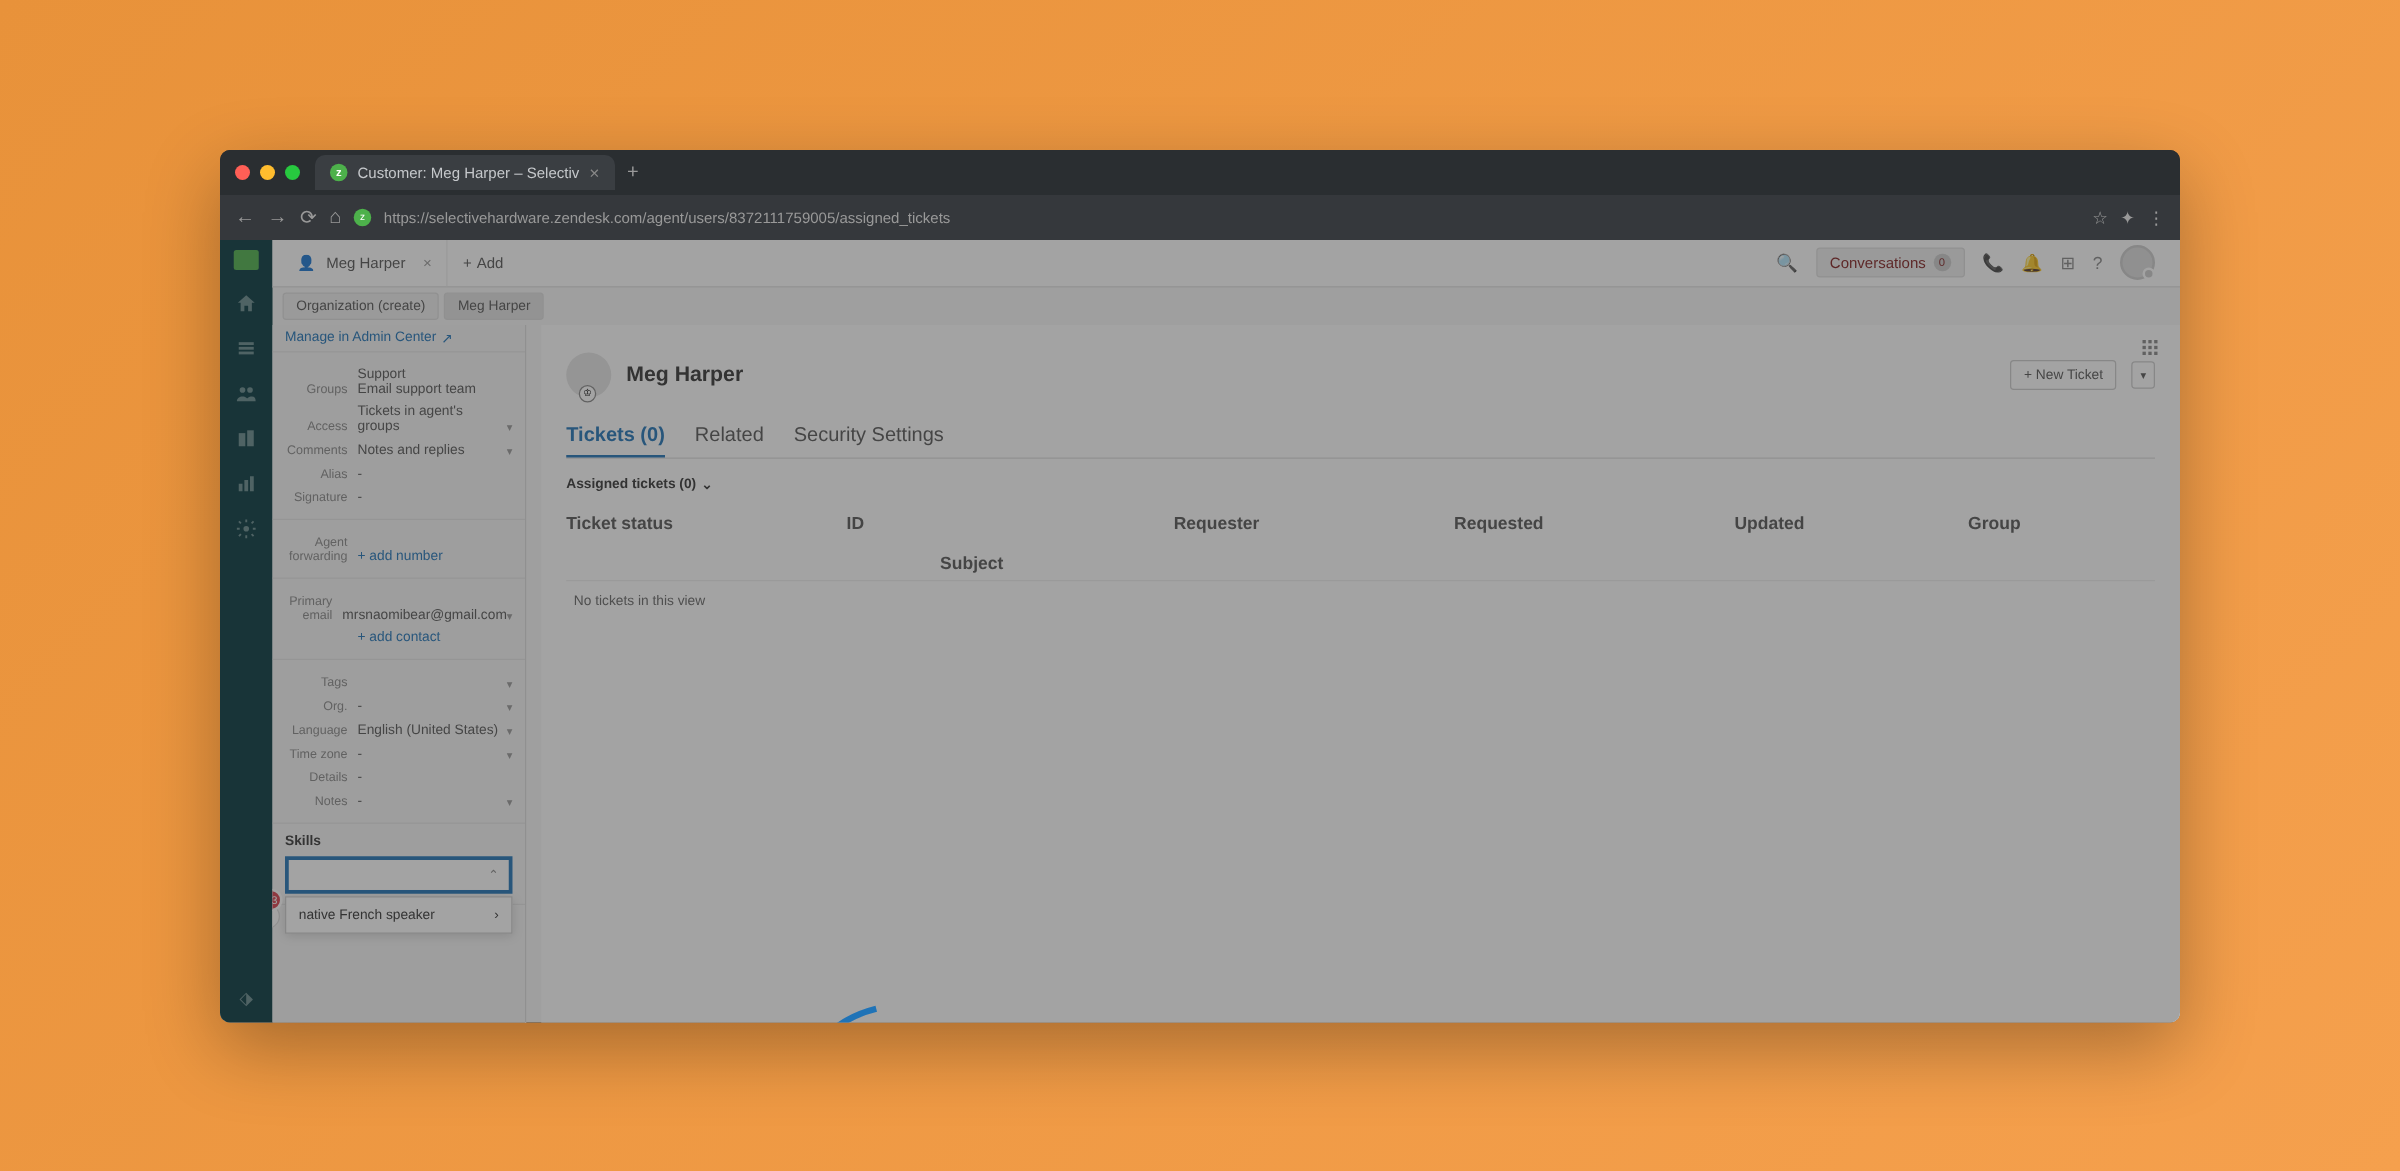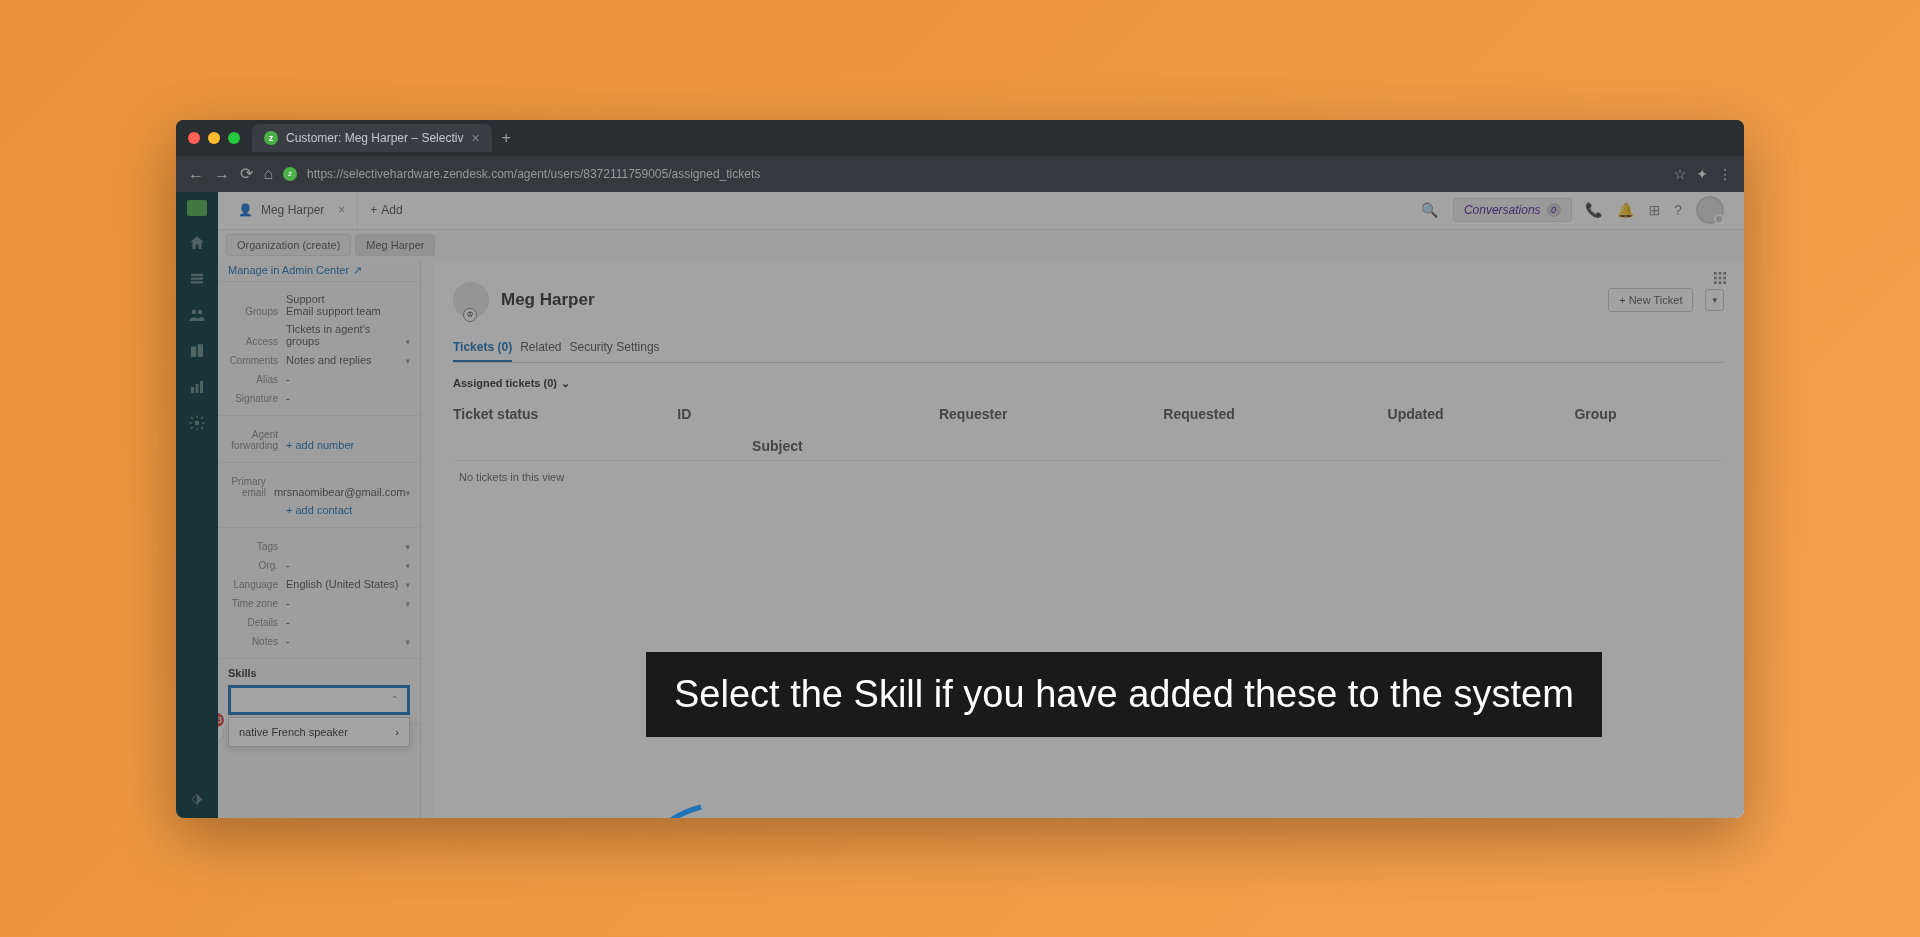--- a/index.html
+++ b/index.html
@@ -27,21 +27,21 @@
 .rail-icon { width: 18px; height: 18px; color: #678a8d; cursor: pointer; }
 .rail-bottom { margin-top: auto; margin-bottom: 12px; }
 .zendesk-mark { color: #678a8d; font-size: 14px; }
 .workspace-tabs { position: absolute; top: 0; left: 42px; right: 0; height: 38px; background: #fff; border-bottom: 1px solid #ddd; display: flex; align-items: center; padding: 0 8px; z-index: 1; }
 .ws-tab { display: flex; align-items: center; gap: 8px; padding: 0 12px; height: 100%; border-right: 1px solid #eee; font-size: 12px; color: #555; cursor: pointer; }
 .ws-tab .person-icon { color: #999; }
 .ws-tab-close { color: #999; font-size: 12px; margin-left: 6px; }
 .ws-add { display: flex; align-items: center; gap: 4px; padding: 0 12px; font-size: 12px; color: #555; cursor: pointer; }
 .ws-right-icons { margin-left: auto; display: flex; align-items: center; gap: 14px; padding-right: 12px; }
 .ws-icon { color: #888; font-size: 14px; cursor: pointer; }
-.conv-btn { background: #eee; border: 1px solid #ddd; padding: 4px 10px; font-size: 12px; color: #4c1d95; border-radius: 3px; cursor: pointer; display: flex; align-items: center; gap: 6px; font-style: italic; }
+.conv-btn { background: #eee; border: 1px solid #ddd; padding: 4px 10px; font-size: 12px; color: #7f1d1d; border-radius: 3px; cursor: pointer; display: flex; align-items: center; gap: 6px; }
 .conv-badge { background: #ccc; border-radius: 50%; width: 14px; height: 14px; font-size: 9px; display: flex; align-items: center; justify-content: center; }
 .avatar-circle { width: 28px; height: 28px; border-radius: 50%; background: #ddd; border: 2px solid #ccc; position: relative; }
 .avatar-dot { position: absolute; bottom: -2px; right: -2px; width: 10px; height: 10px; background: #ccc; border: 2px solid #fff; border-radius: 50%; }
 .sub-tabs { position: absolute; top: 38px; left: 42px; height: 30px; display: flex; align-items: center; padding: 0 8px; gap: 4px; z-index: 1; }
 .sub-tab { background: #eee; border: 1px solid #ddd; padding: 4px 10px; font-size: 11px; color: #555; border-radius: 3px; cursor: pointer; }
 .sub-tab.active { background: #e2e2e2; }
 .sidebar-panel { position: absolute; top: 68px; left: 42px; width: 203px; bottom: 0; background: #f6f6f6; border-right: 1px solid #ddd; overflow-y: auto; z-index: 1; font-size: 11px; color: #555; }
 .admin-link { color: #1f73b7; padding: 4px 10px; display: flex; align-items: center; gap: 4px; cursor: pointer; }
 .field-group { border-top: 1px solid #e5e5e5; padding: 8px 0; }
 .field-row { display: flex; padding: 3px 10px; align-items: flex-end; }
@@ -61,21 +61,21 @@
 .last-signin { padding: 6px 10px; font-size: 10px; color: #888; border-top: 1px solid #e5e5e5; }
 .main-content { position: absolute; top: 68px; left: 257px; right: 0; bottom: 0; background: #fff; z-index: 1; padding: 12px 20px; }
 .content-top { position: absolute; top: 0; right: 0; padding: 10px 16px; display: flex; gap: 8px; }
 .apps-icon { width: 16px; height: 16px; color: #888; cursor: pointer; }
 .user-header { display: flex; align-items: center; gap: 12px; margin: 10px 0 16px 0; }
 .user-avatar { width: 36px; height: 36px; border-radius: 50%; background: #e5e5e5; position: relative; }
 .user-avatar-badge { position: absolute; bottom: -4px; left: 10px; width: 14px; height: 14px; border: 1px solid #888; border-radius: 50%; background: #fff; font-size: 8px; display: flex; align-items: center; justify-content: center; }
 .user-name { font-size: 17px; font-weight: 600; color: #333; }
 .new-ticket-btn { margin-left: auto; border: 1px solid #ccc; padding: 5px 10px; font-size: 11px; color: #555; border-radius: 3px; cursor: pointer; }
 .new-ticket-arrow { border: 1px solid #ccc; padding: 5px 6px; font-size: 9px; color: #555; border-radius: 3px; cursor: pointer; }
-.content-tabs { display: flex; gap: 8px; border-bottom: 1px solid #ddd; font-size: 12px; margin-top: 11px; }
+.content-tabs { display: flex; gap: 24px; border-bottom: 1px solid #ddd; font-size: 16px; margin-top: 11px; }
 .ctab { padding: 6px 0; color: #555; cursor: pointer; }
 .ctab.active { color: #1f73b7; border-bottom: 2px solid #1f73b7; font-weight: 600; }
 .assigned-header { margin-top: 14px; font-size: 11px; font-weight: 600; color: #333; display: flex; align-items: center; gap: 4px; }
 .table-header { display: flex; margin-top: 10px; padding: 6px 0; font-size: 14px; font-weight: 600; color: #555; border-bottom: 1px solid #eee; }
 .th { flex: 1; }
 .th-status { flex: 1.2; }
 .th-id { flex: 0.4; }
 .th-subject { flex: 1; margin-top: 32px; }
 .th-requester { flex: 1.2; }
 .th-requested { flex: 1.2; }
@@ -327,21 +327,20 @@
         <div class="th th-requester">Requester</div>
         <div class="th th-requested">Requested</div>
         <div class="th th-updated">Updated</div>
         <div class="th th-group">Group</div>
       </div>
       <div class="no-tickets">No tickets in this view</div>
     </div>
 
     <div class="overlay-dim"></div>
 
-    <div class="callout-box">Select the Skill if you have added these to the system</div>
     <div class="callout-arrow">
       <svg viewBox="0 0 80 70">
           <path d="M 70 10 Q 30 20 15 55" stroke="#1f73b7" stroke-width="5" fill="none"></path>
           <path d="M 15 55 L 8 42 M 15 55 L 28 50" stroke="#1f73b7" stroke-width="5" fill="none" stroke-linecap="round"></path>
         </svg>
     </div>
 
   </div>
 </div>
 

